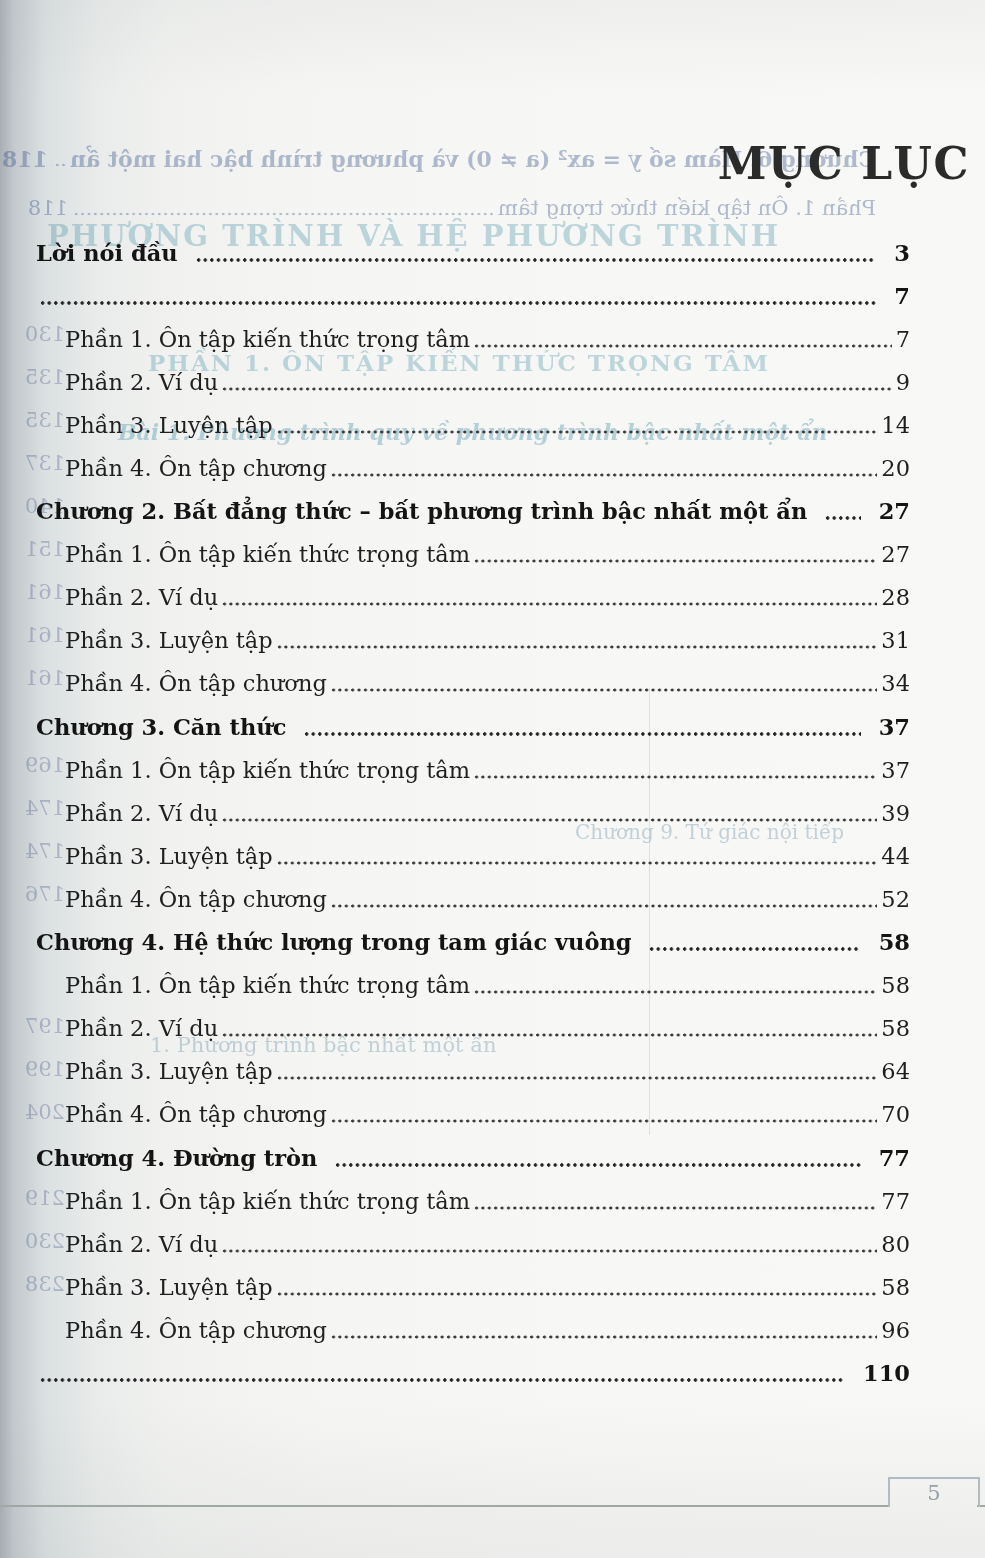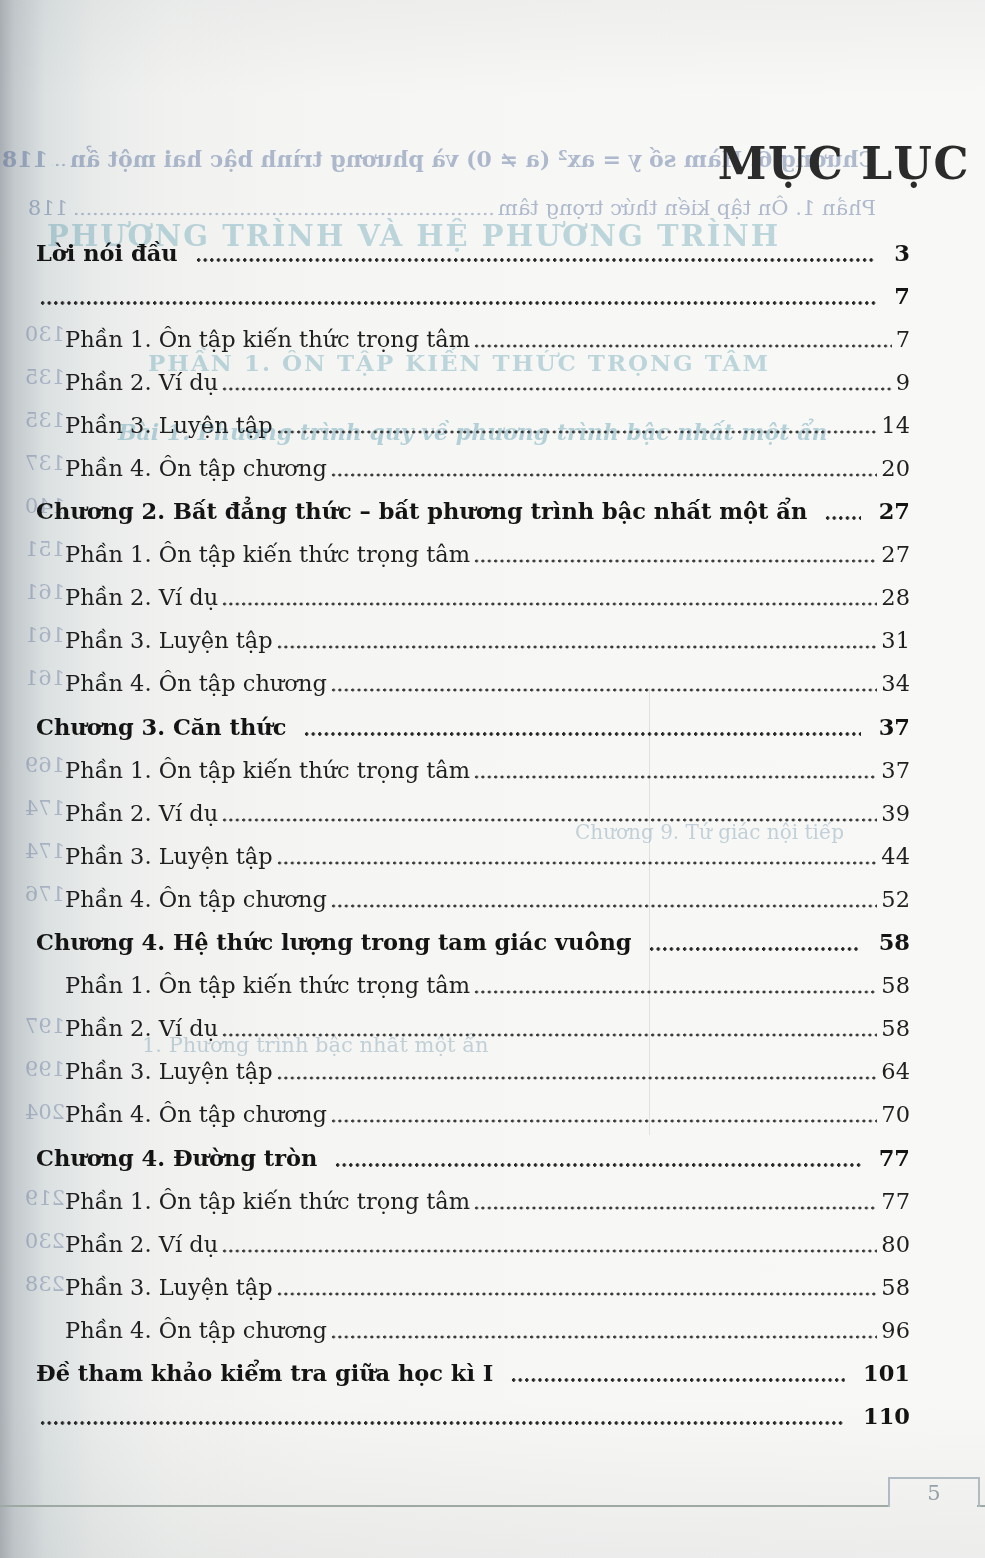--- a/index.html
+++ b/index.html
@@ -70,21 +70,21 @@
       </div>
       <div class="ghost ghost-dotline mirrored" style="left: 28px; top: 196px; font-size: 21px; width: 848px;">
         <span>Phần 1. Ôn tập kiến thức trọng tâm</span>
         <span class="leader"></span>
         <span>118</span>
       </div>
       <div class="ghost ghost-heading" style="left: 47px; top: 219px; font-size: 29px; font-weight: bold;">PHƯƠNG TRÌNH VÀ HỆ PHƯƠNG TRÌNH</div>
       <div class="ghost ghost-heading" style="left: 148px; top: 349px; font-size: 23px; font-weight: bold;">PHẦN 1. ÔN TẬP KIẾN THỨC TRỌNG TÂM</div>
       <div class="ghost ghost-italic" style="left: 118px; top: 419px; font-size: 22px; font-weight: bold;">Bài 1. Phương trình quy về phương trình bậc nhất một ẩn</div>
       <div class="ghost ghost-plain" style="left: 575px; top: 820px; font-size: 20px;">Chương 9. Tứ giác nội tiếp</div>
-      <div class="ghost ghost-plain" style="left: 142px; top: 1033px; font-size: 21px;">1. Phương trình bậc nhất một ẩn</div>
+      <div class="ghost ghost-plain" style="left: 150px; top: 1033px; font-size: 21px;">1. Phương trình bậc nhất một ẩn</div>
       <div class="ghost-num" style="top: 322px;">130</div>
       <div class="ghost-num" style="top: 365px;">135</div>
       <div class="ghost-num" style="top: 408px;">135</div>
       <div class="ghost-num" style="top: 451px;">137</div>
       <div class="ghost-num" style="top: 494px;">140</div>
       <div class="ghost-num" style="top: 537px;">151</div>
       <div class="ghost-num" style="top: 580px;">161</div>
       <div class="ghost-num" style="top: 623px;">161</div>
       <div class="ghost-num" style="top: 666px;">161</div>
       <div class="ghost-num" style="top: 753px;">169</div>
@@ -227,25 +227,20 @@
         <span class="toc-label">Phần 3. Luyện tập</span>
         <span class="leader"></span>
         <span class="toc-page">58</span>
       </div>
       <div class="toc-row level1">
         <span class="toc-label">Phần 4. Ôn tập chương</span>
         <span class="leader"></span>
         <span class="toc-page">96</span>
       </div>
       <div class="toc-row bold">
-        <span class="toc-label">Đề tham khảo kiểm tra giữa học kì I</span>
-        <span class="leader"></span>
-        <span class="toc-page">101</span>
-      </div>
-      <div class="toc-row bold">
         <span class="leader"></span>
         <span class="toc-page">110</span>
       </div>
     </div>
 
   <div class="rule left-seg"></div>
   <div class="rule right-seg"></div>
   <div class="page-tab">
     <span>5</span>
   </div>

